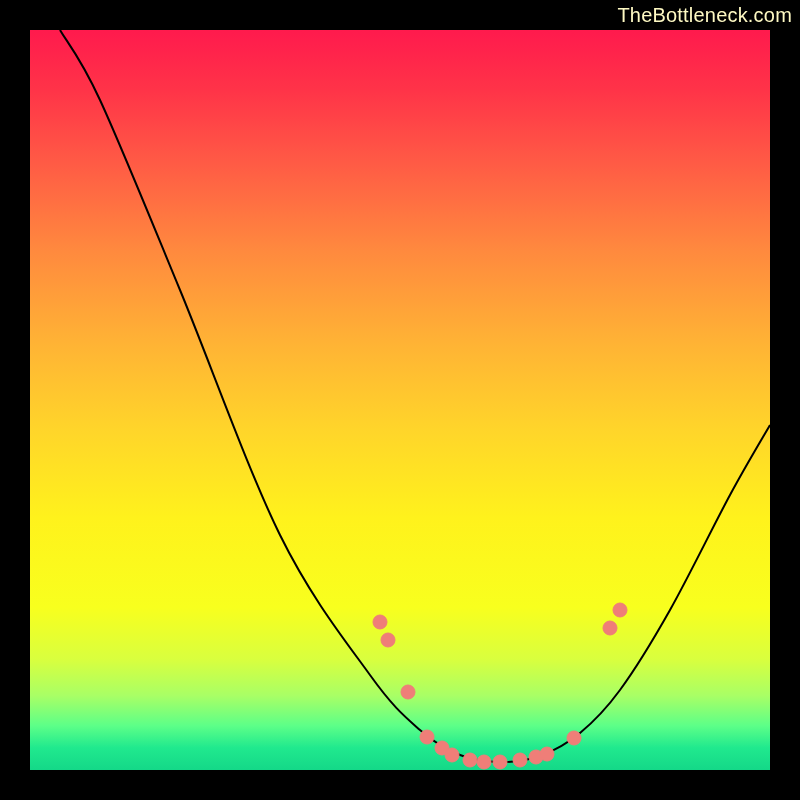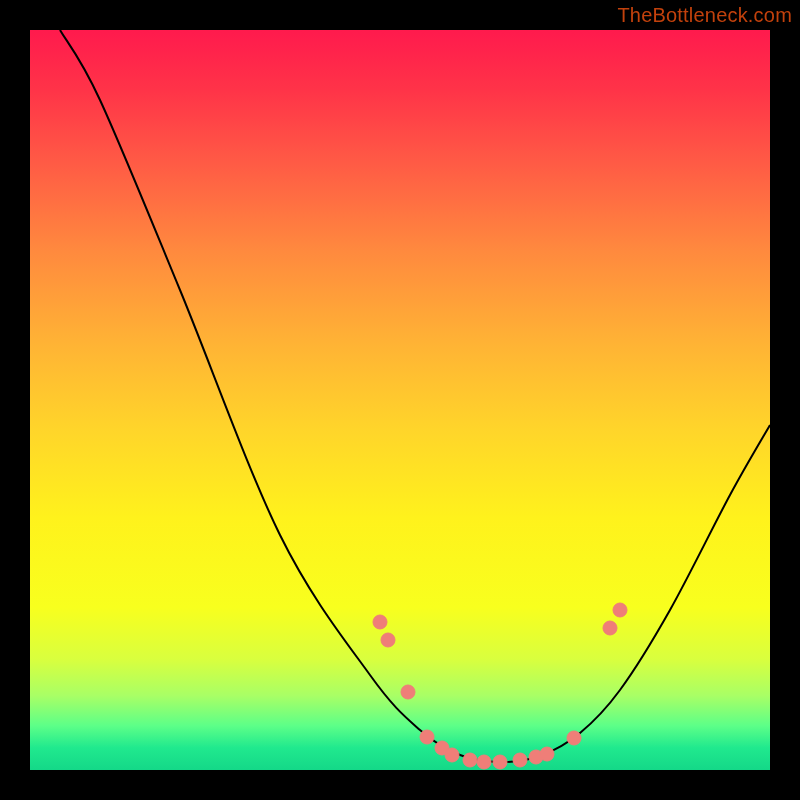--- a/index.html
+++ b/index.html
@@ -29,21 +29,21 @@
       #d9ff3e 85%,
       #a8ff66 90%,
       #5dff88 94%,
       #20e98e 97%,
       #14d888 100%);
   }
   .watermark {
     position: absolute;
     top: 4px;
     right: 8px;
-    color: #c2410c;
+    color: #fef9c3;
     font-size: 20px;
     font-weight: 500;
     letter-spacing: 0.2px;
     user-select: none;
   }
   svg.curve {
     position: absolute;
     left: 0;
     top: 0;
     width: 740px;

